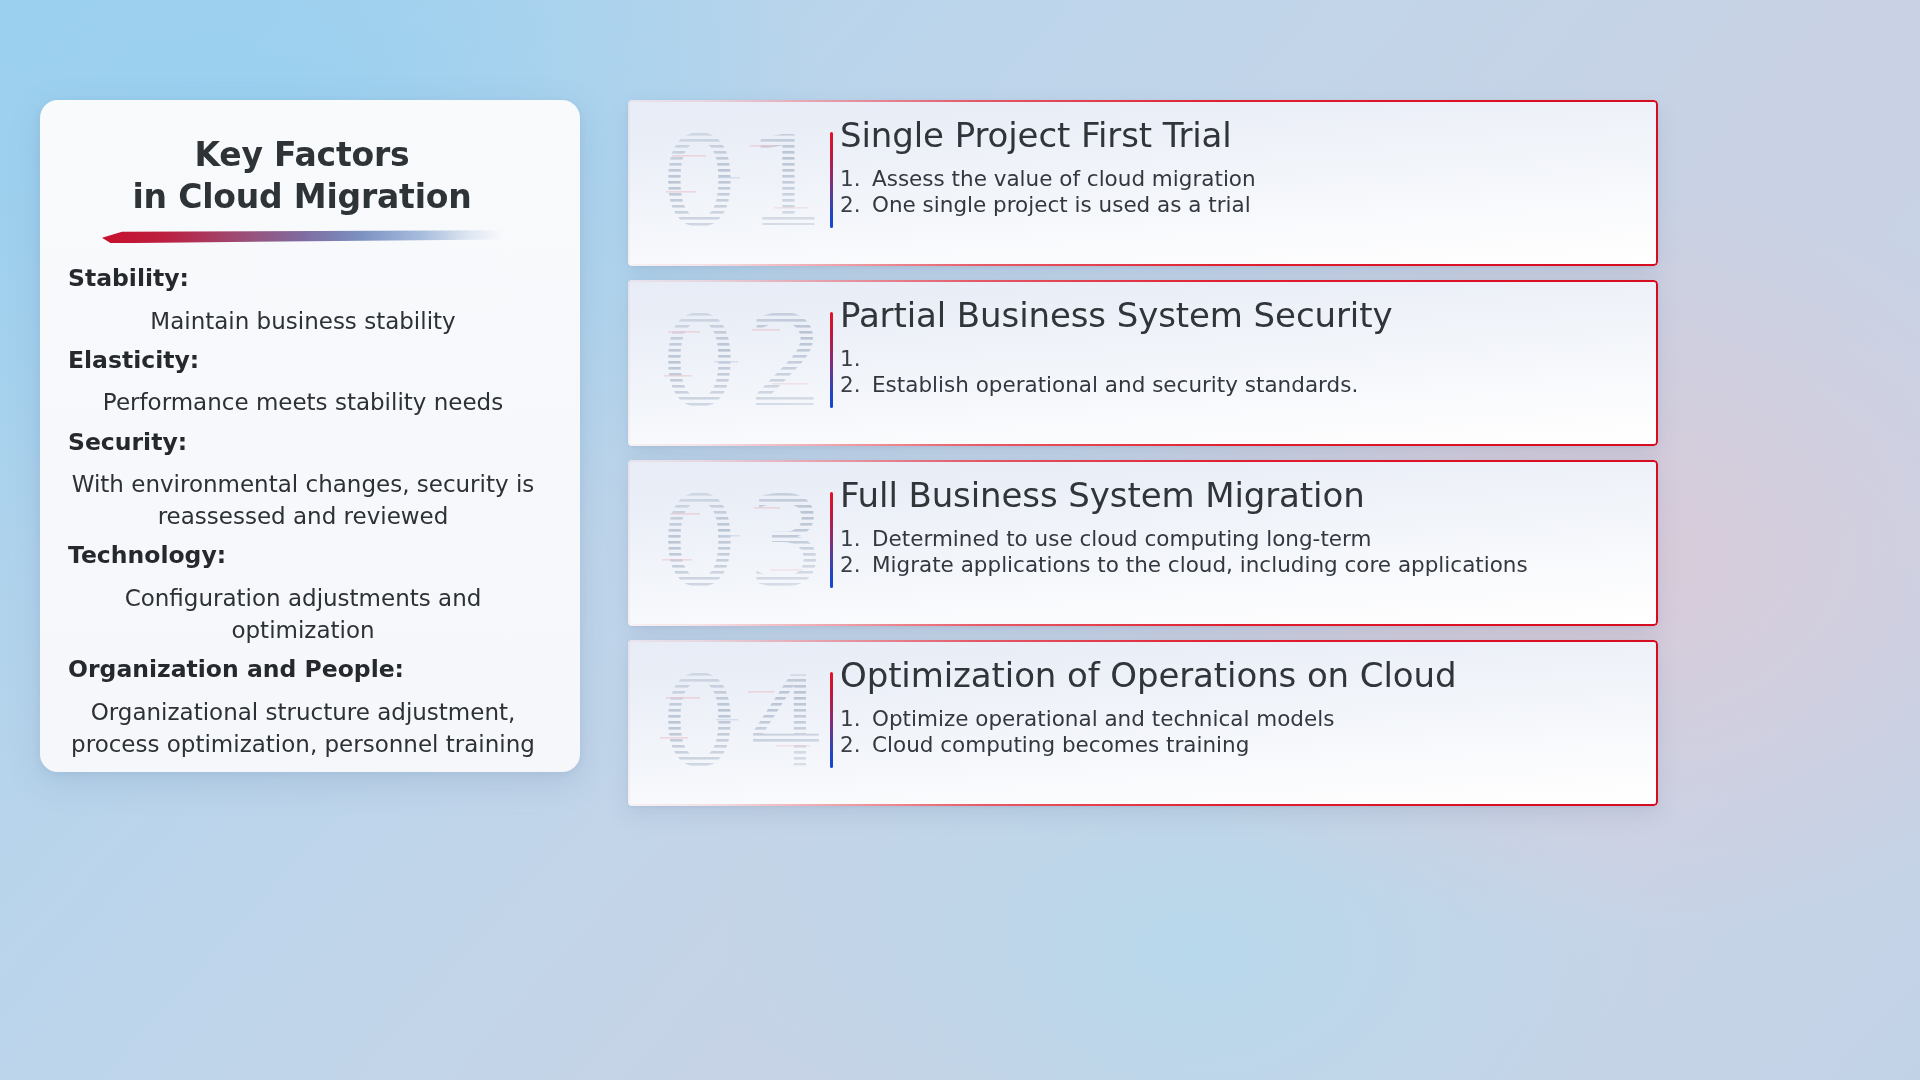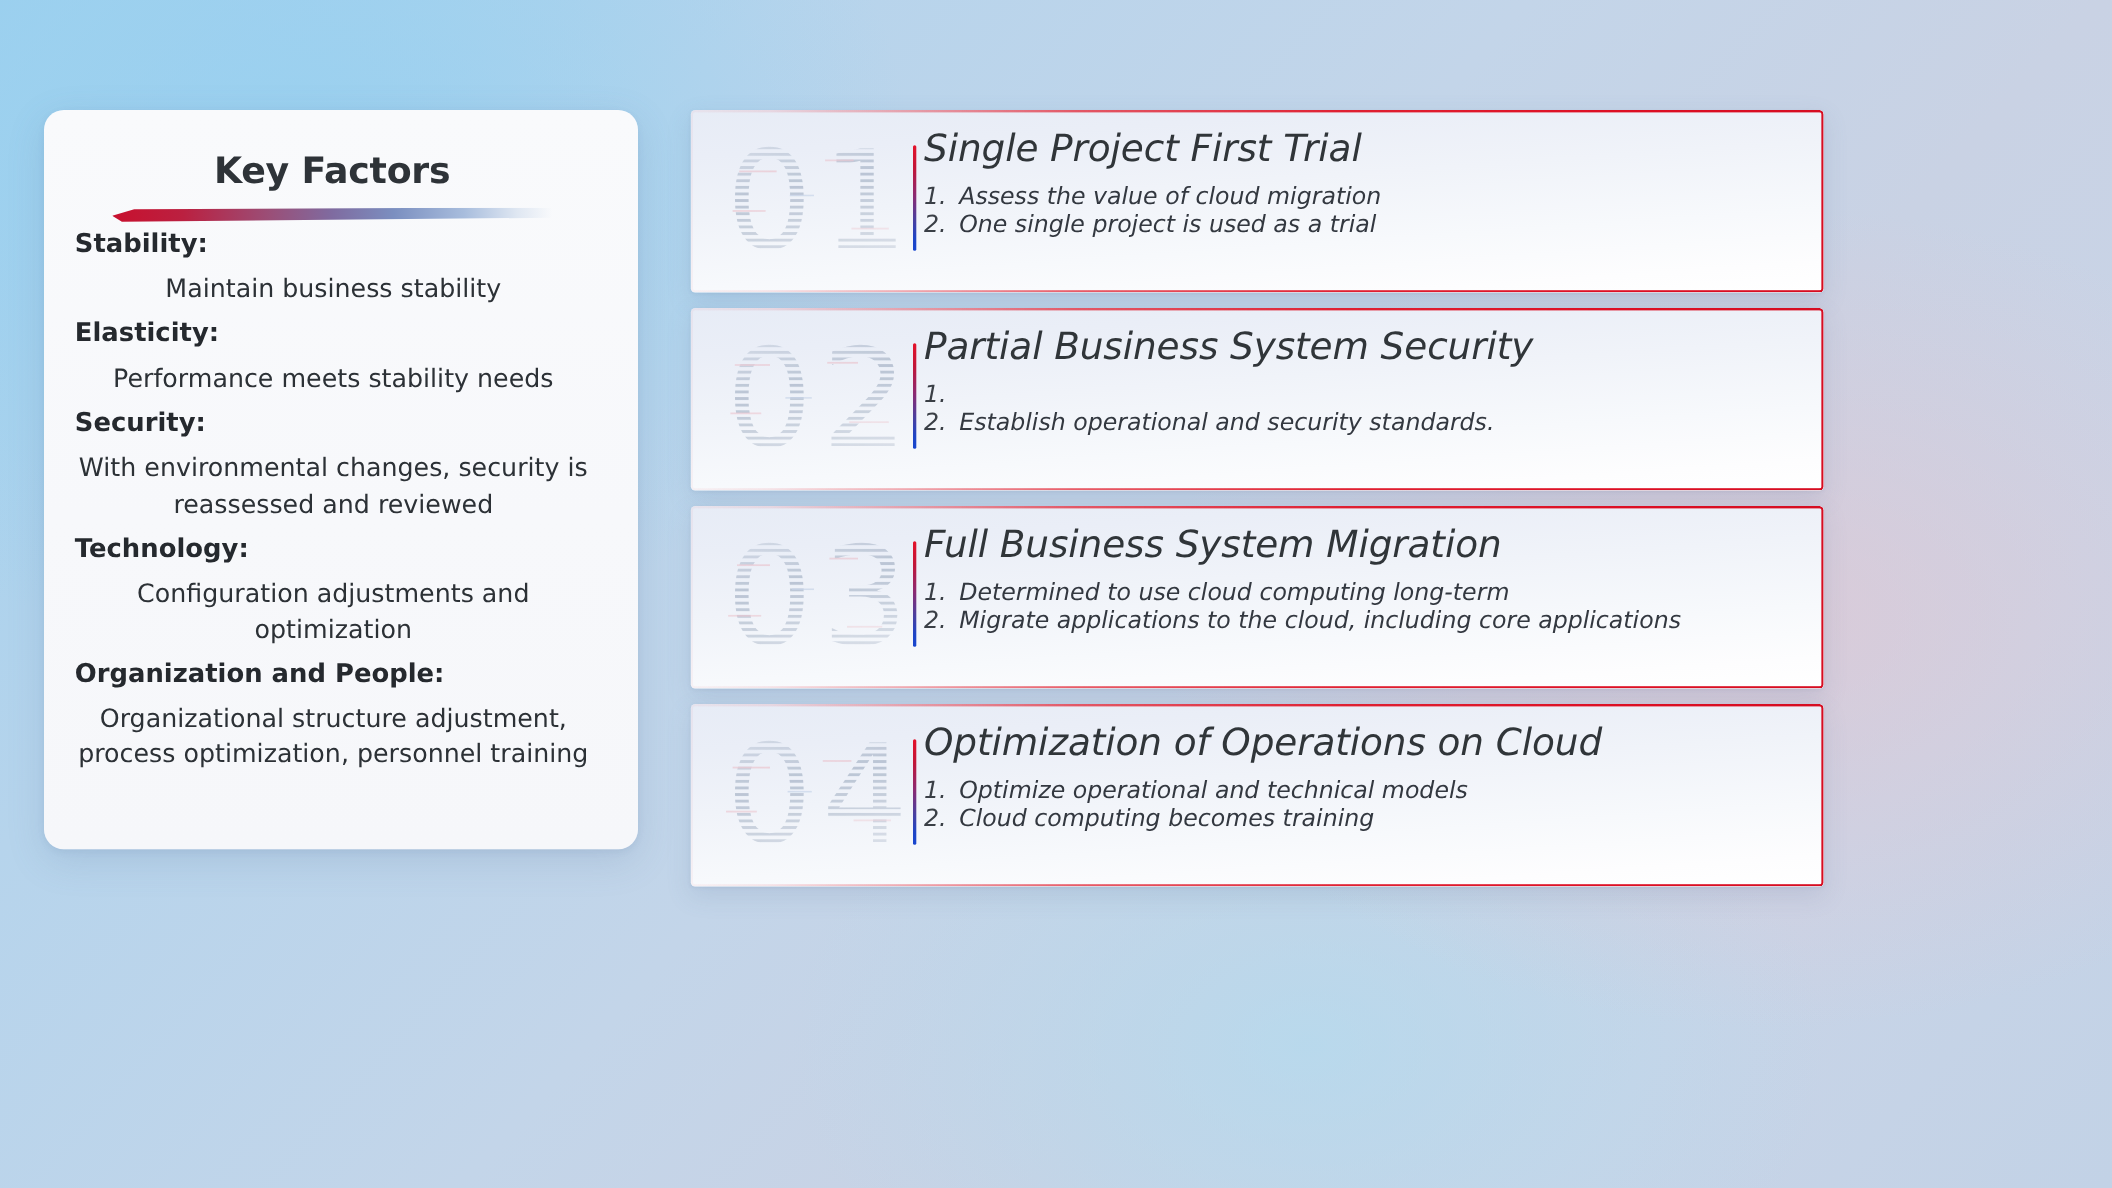--- a/index.html
+++ b/index.html
@@ -64,21 +64,21 @@
         #9a4f78 36%,
         #7f6ba0 50%,
         #7b8fc0 64%,
         #a8bddd 80%,
         #dfe7f2 92%,
         rgba(246,247,250,0) 100%);
     clip-path: polygon(2.2% 100%, 0% 58%, 5% 12%, 100% 0%, 100% 72%);
   }
 
   .factors {
-    margin-top: 8px;
+    margin-top: 24px;
     padding-left: 2px;
   }
   .factor-label {
     color: #25292e;
     font-size: 23.5px;
     font-weight: 700;
     line-height: 1.0;
     margin: 0 0 14px 0;
   }
   .factor-text {
@@ -173,21 +173,20 @@
   }
 
   .card-body {
     position: absolute;
     left: 212px;
     top: 0;
     right: 16px;
     height: 100%;
     padding: 16px 0 0 0;
     box-sizing: border-box;
-    font-style: italic;
   }
   .card-title {
     color: #303539;
     font-size: 34px;
     font-weight: 400;
     line-height: 1.12;
     letter-spacing: -0.1px;
     margin: 0 0 4px 0;
     white-space: nowrap;
   }
@@ -213,20 +212,21 @@
 </style>
 </head>
 <body>
 
 <div id="stage">
 
   <div class="left-panel">
 
     <div class="panel-title">
       <span class="t-line">Key Factors</span>
+      <span class="t-line">in Cloud Migration</span>
     </div>
 
     <div class="title-rule">
       <div class="wedge"></div>
     </div>
 
     <div class="factors">
 
       <div class="factor-block">
         <p class="factor-label">Stability:</p>

